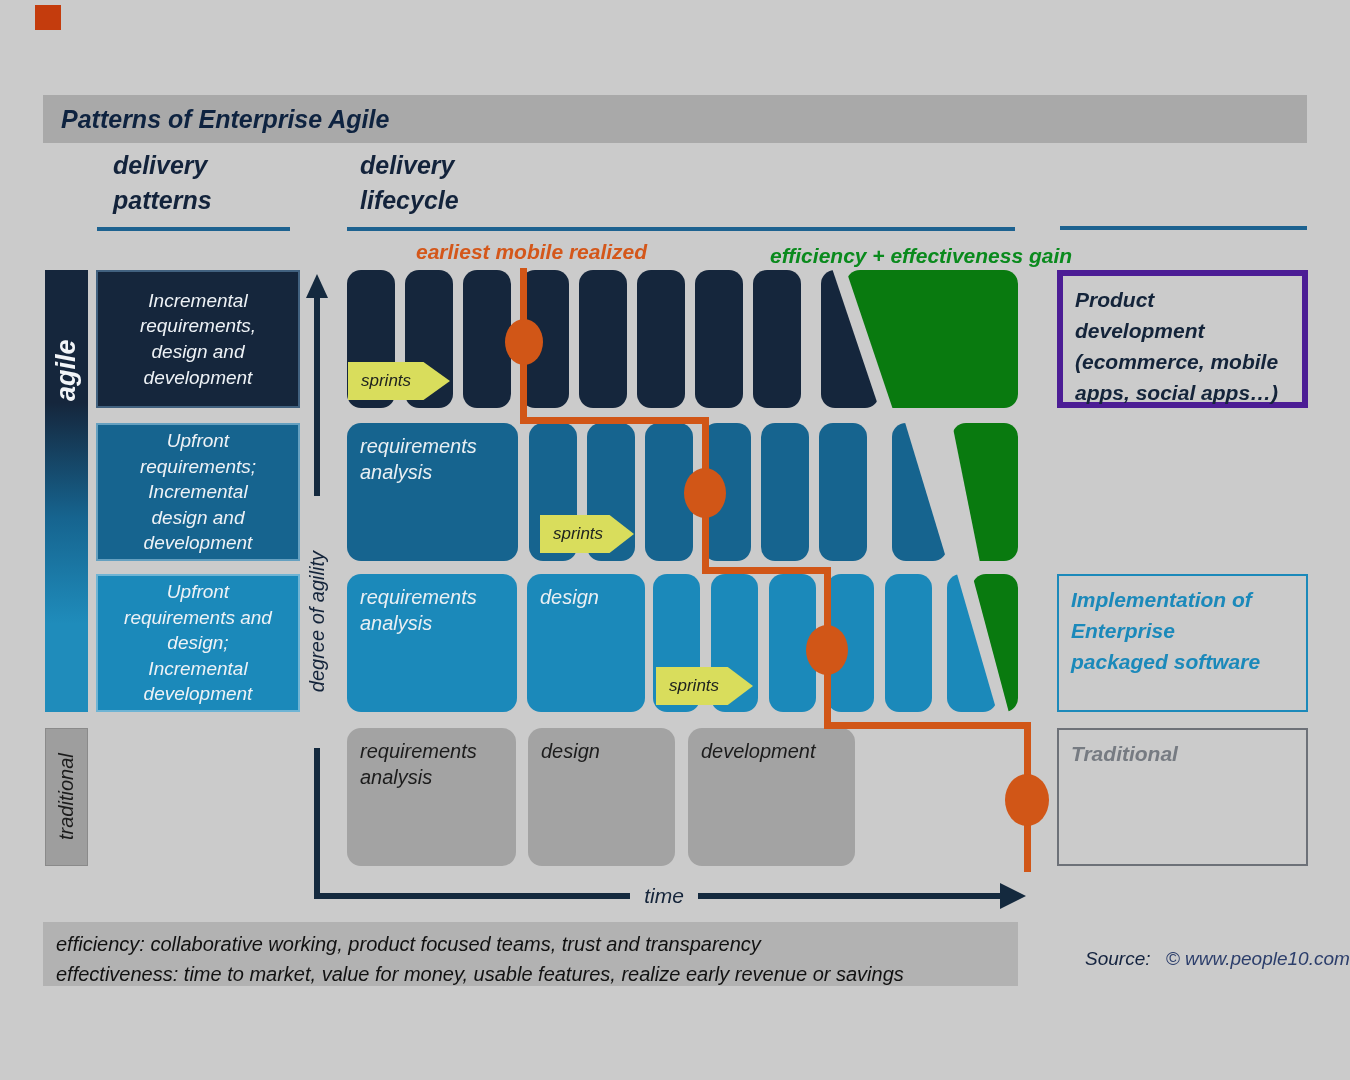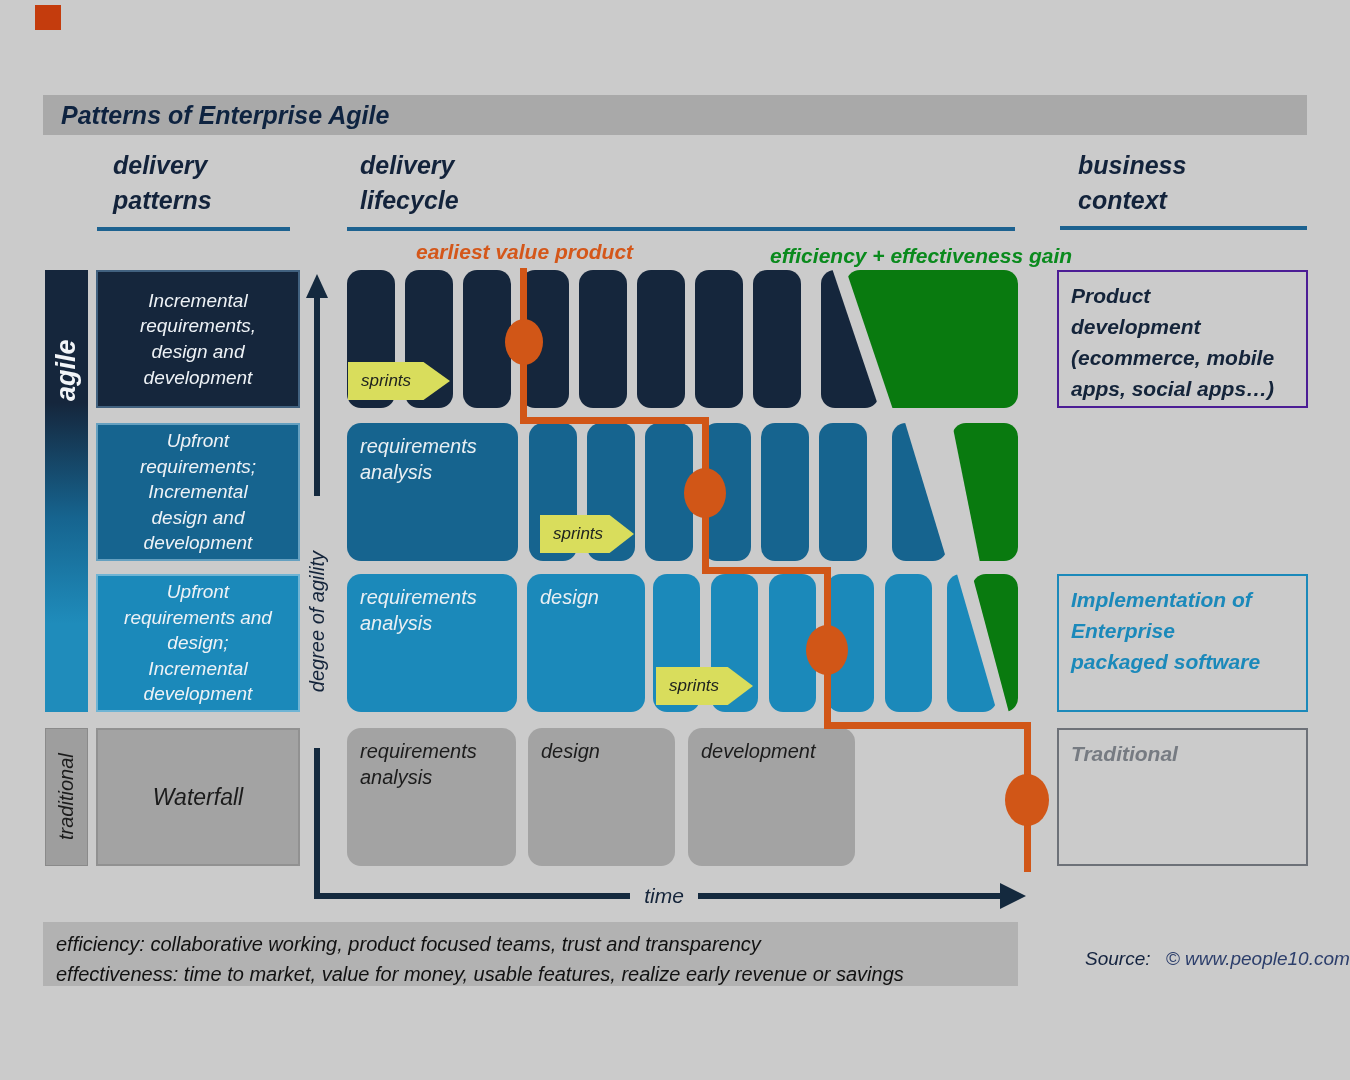--- a/index.html
+++ b/index.html
@@ -1,21 +1,21 @@
 <!DOCTYPE html>
 <html><head>
 <meta charset="utf-8">
 <style>
   html,body { margin:0; padding:0; }
   body { font-family:"Liberation Sans", sans-serif; }
   .stage { position:relative; width:1350px; height:1080px; background:#cbcbcb; overflow:hidden; }
 
   .abs { position:absolute; }
 
-  .title-bar { left:43px; top:95px; width:1264px; height:40px; background:#a9a9a9;
+  .title-bar { left:43px; top:95px; width:1264px; height:48px; background:#a9a9a9;
                display:flex; align-items:center; padding-left:18px; box-sizing:border-box; }
   .title-text { font-size:25px; font-weight:bold; font-style:italic; color:#0e2340; }
 
   .col-header { font-size:25px; font-weight:bold; font-style:italic; color:#13233b;
                 line-height:1.38; white-space:pre-line; }
   .underline { height:4px; background:#1d6290; }
 
   .annot { font-weight:bold; font-style:italic; font-size:21px; white-space:nowrap; }
 
   .strip { width:43px; }
@@ -72,25 +72,23 @@
   </div>
 
   <div class="abs col-header" style="left:113px; top:148px;">delivery
 patterns</div>
   <div class="abs underline" style="left:97px; top:227px; width:193px;"></div>
 
   <div class="abs col-header" style="left:360px; top:148px;">delivery
 lifecycle</div>
   <div class="abs underline" style="left:347px; top:227px; width:668px;"></div>
 
-  <div class="abs col-header" style="left:1078px; top:148px;">business
-context</div>
   <div class="abs underline" style="left:1060px; top:226px; width:247px;"></div>
 
-  <div class="abs annot" style="left:416px; top:240px; color:#d4571a;">earliest value product</div>
+  <div class="abs annot" style="left:416px; top:240px; color:#d4571a;">earliest mobile realized</div>
   <div class="abs annot" style="left:770px; top:244px; color:#0a8a1d;">efficiency + effectiveness gain</div>
 
   <div class="abs strip" style="left:45px; top:270px; height:442px;
               background:linear-gradient(180deg,#15263c 0%,#15263c 30%,#16648f 56%,#1f8cbb 80%,#1f8cbb 100%);">
     <div class="strip-label" style="height:200px; font-size:27px; font-weight:bold; color:#f2f5f8;">agile</div>
   </div>
   <div class="abs strip" style="left:45px; top:728px; height:138px; background:#9e9e9e; border:1px solid #8a8a8a; box-sizing:border-box;">
     <div class="strip-label" style="font-size:20px; color:#1b1b1b;">traditional</div>
   </div>
 
@@ -101,21 +99,20 @@
   <div class="abs pattern-box" style="top:423px; background:#16648f; border:2px solid #65a0c0; color:#eef2f6; font-size:19px; line-height:1.35;">Upfront
 requirements;
 Incremental
 design and
 development</div>
   <div class="abs pattern-box" style="top:574px; background:#1b89ba; border:2px solid #6fb4d4; color:#eef2f6; font-size:19px; line-height:1.35;">Upfront
 requirements and
 design;
 Incremental
 development</div>
-  <div class="abs pattern-box" style="top:728px; background:#a3a3a3; border:2px solid #919191; color:#1b1b1b; font-size:23px;">Waterfall</div>
 
   <div class="abs" style="left:306px; top:274px; width:0; height:0;
               border-left:11px solid transparent; border-right:11px solid transparent;
               border-bottom:24px solid #14293e; z-index:2;"></div>
   <div class="abs axis" style="left:314px; top:296px; width:6px; height:603px;"></div>
   <div class="abs axis-mask" style="left:300px; top:496px; width:34px; height:252px;">
     <span style="writing-mode:vertical-rl; transform:rotate(180deg); font-size:20px; white-space:nowrap;">degree of agility</span>
   </div>
 
   <div class="abs axis" style="left:314px; top:893px; width:692px; height:6px;"></div>
@@ -200,21 +197,21 @@
   <div class="abs oline" style="left:702px; top:567px; width:129px; height:7px;"></div>
   <div class="abs oline" style="left:824px; top:567px; width:7px; height:162px;"></div>
   <div class="abs oline" style="left:824px; top:722px; width:207px; height:7px;"></div>
   <div class="abs oline" style="left:1024px; top:722px; width:7px; height:150px;"></div>
 
   <div class="abs odot" style="left:505px; top:319px; width:38px; height:46px;"></div>
   <div class="abs odot" style="left:684px; top:468px; width:42px; height:50px;"></div>
   <div class="abs odot" style="left:806px; top:625px; width:42px; height:50px;"></div>
   <div class="abs odot" style="left:1005px; top:774px; width:44px; height:52px;"></div>
 
-  <div class="abs biz-box" style="top:270px; border:2px solid #4c1d95; color:#14243a;">Product
+  <div class="abs biz-box" style="top:270px; border:6px solid #4c1d95; color:#14243a;">Product
 development
 (ecommerce, mobile
 apps,  social apps…)</div>
   <div class="abs biz-box" style="top:574px; border:2px solid #1b89ba; color:#1b89ba;">Implementation  of
 Enterprise
 packaged software</div>
   <div class="abs biz-box" style="top:728px; border:2px solid #6d7178; color:#767b82;">Traditional</div>
 
   <div class="abs notes-bar">
     <div class="notes-text">efficiency: collaborative working, product focused teams, trust and transparency</div>

